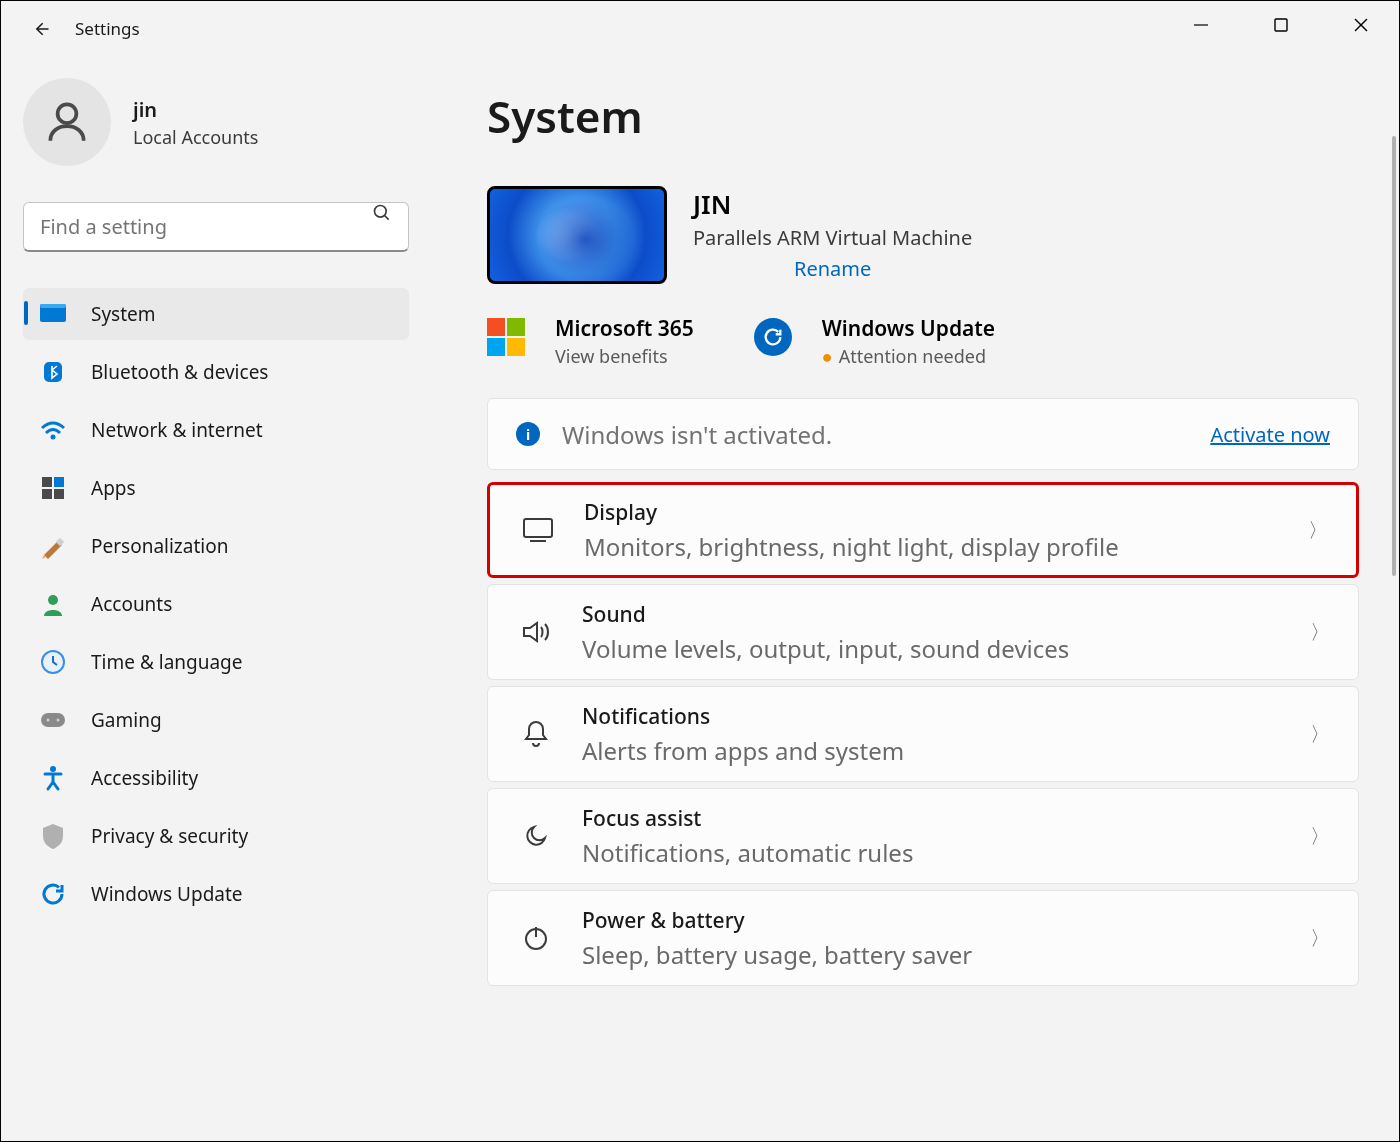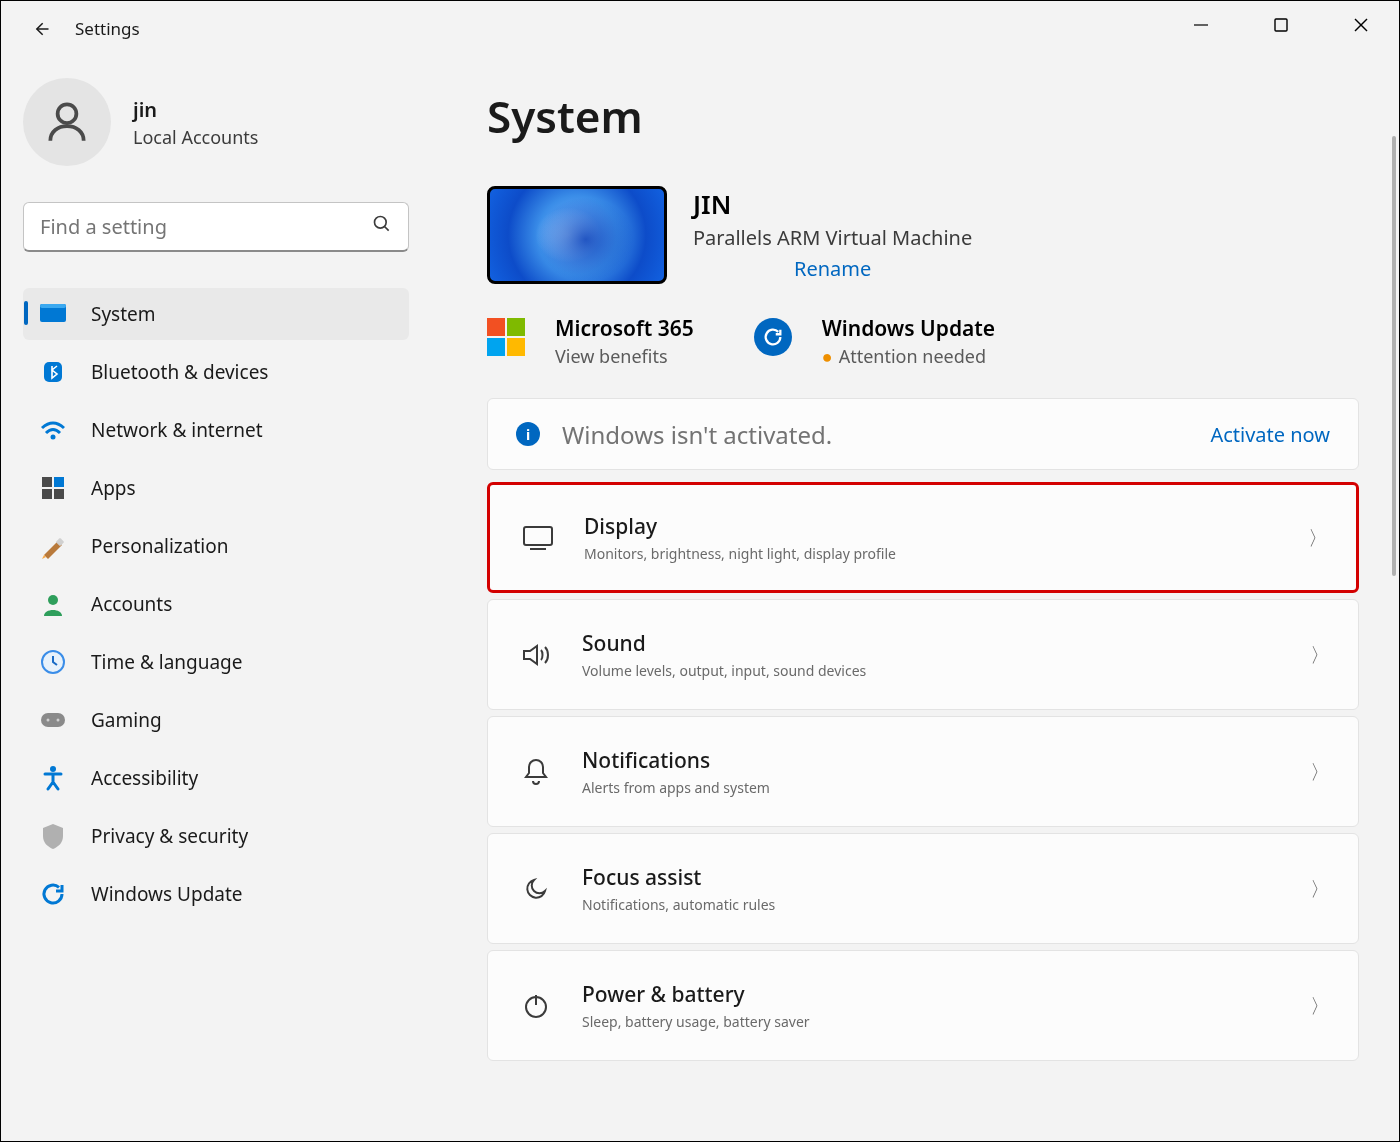--- a/index.html
+++ b/index.html
@@ -63,21 +63,20 @@
   .user-name { font-size: 20px; font-weight: 600; color: #1a1a1a; }
   .user-sub { font-size: 18px; color: #3b3b3b; margin-top: 2px; }
   .search-box {
     width: 100%;
     height: 50px;
     background: #fff;
     border: 1px solid #c4c4c4;
     border-bottom: 2px solid #8a8a8a;
     border-radius: 6px;
     display: flex;
-    align-items: center;
     padding: 0 16px;
     margin-bottom: 36px;
   }
   .search-box input {
     flex: 1;
     border: none;
     outline: none;
     font-size: 20px;
     color: #5a5a5a;
     background: transparent;
@@ -189,43 +188,43 @@
     margin-bottom: 12px;
   }
   .banner-icon {
     width: 24px; height: 24px; border-radius: 50%;
     background: #0067c0;
     display: flex; align-items: center; justify-content: center;
     color: #fff; font-weight: bold; font-size: 14px;
     flex-shrink: 0;
   }
   .banner-text { margin-left: 22px; font-size: 24px; color: #737373; flex: 1; }
-  .banner-link { font-size: 20px; color: #0067c0; cursor: pointer; }
+  .banner-link { font-size: 20px; color: #0067c0; cursor: pointer; text-decoration: underline; }
   .setting-item {
-    height: 111px;
+    height: 96px;
     background: #fcfcfc;
     border: 1px solid #e3e3e3;
     border-radius: 6px;
     display: flex;
     align-items: center;
     padding: 0 28px;
     margin-bottom: 6px;
     cursor: pointer;
   }
   .setting-item.highlighted {
     border: 3px solid #d30000;
   }
   .setting-icon {
     width: 40px;
     display: flex; align-items: center; justify-content: center;
     color: #3b3b3b;
   }
   .setting-text { margin-left: 26px; flex: 1; }
   .setting-title { font-size: 21px; font-weight: 500; color: #1a1a1a; }
-  .setting-sub { font-size: 14px; color: #6a6a6a; margin-top: 4px; }
+  .setting-sub { font-size: 24px; color: #6a6a6a; margin-top: 4px; }
   .chevron { color: #6a6a6a; font-size: 20px; }
   .scrollbar {
     position: absolute;
     right: 3px; top: 80px;
     width: 4px; height: 440px;
     background: #b0b0b0;
     border-radius: 2px;
   }
 </style>
 </head>

